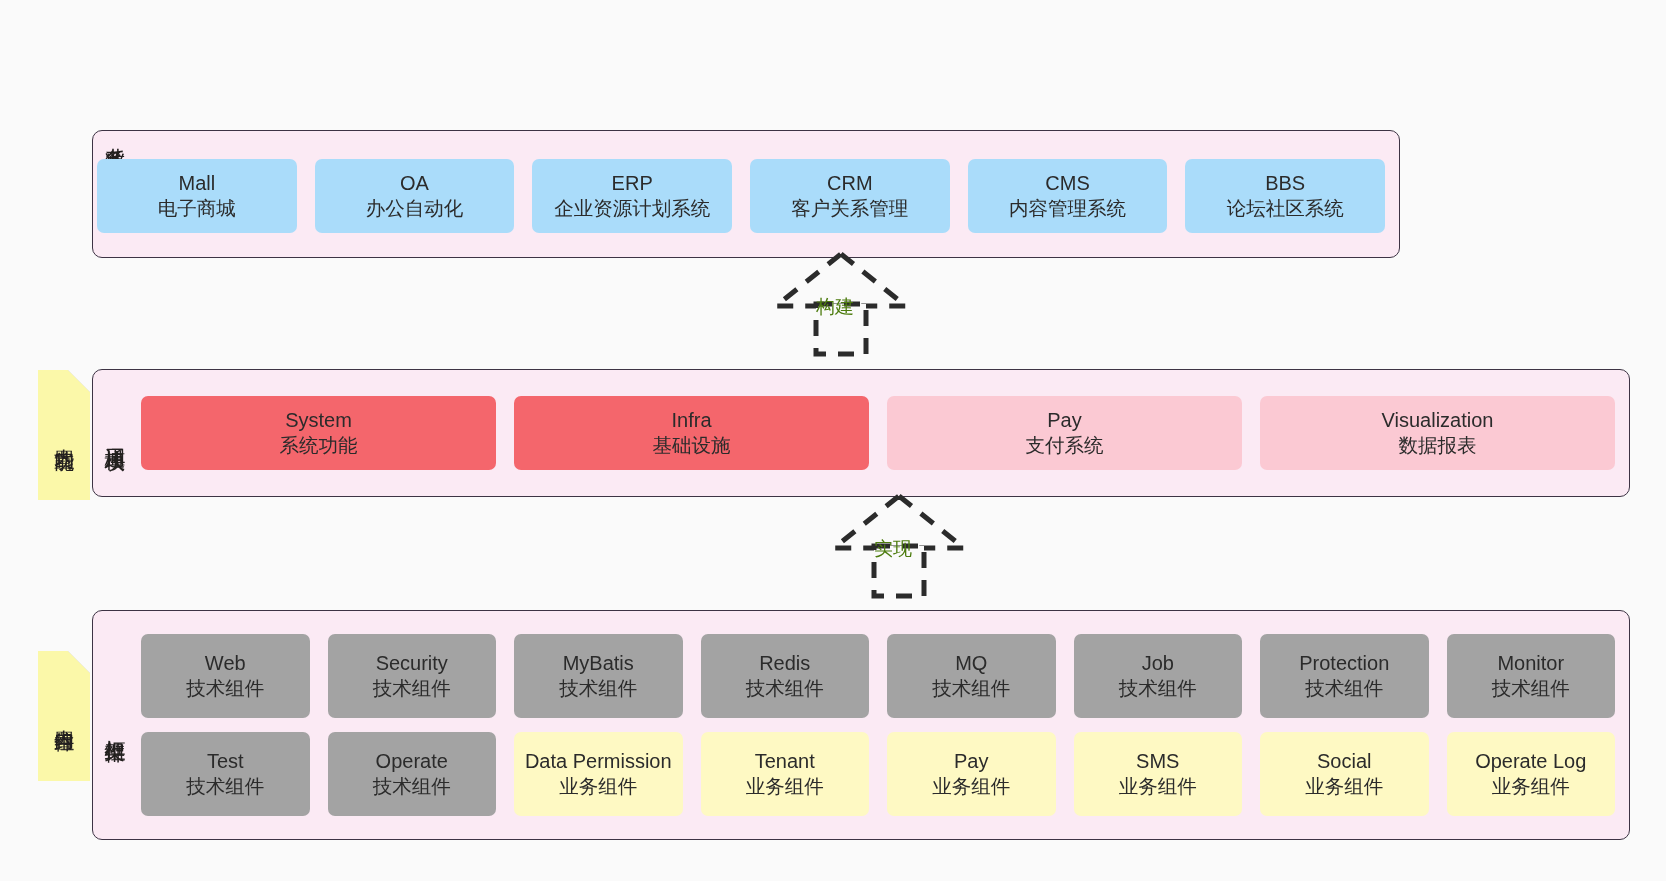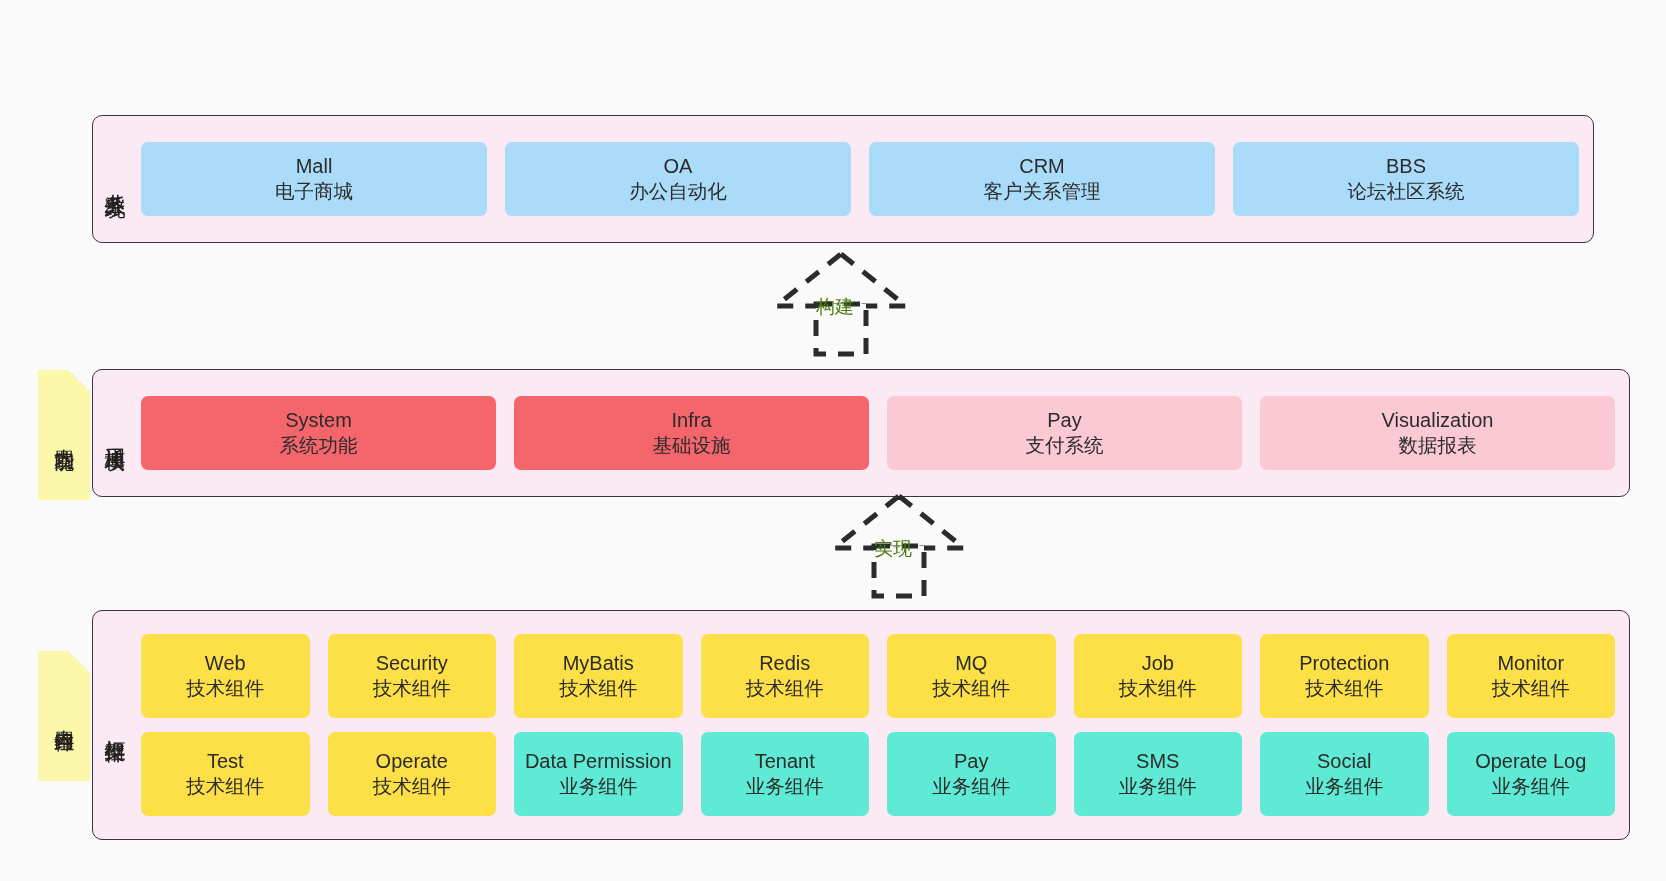--- a/index.html
+++ b/index.html
@@ -64,25 +64,25 @@
     line-height: 1.28;
     color: #2b2b2b;
     padding: 6px 4px;
     user-select: none;
   }
   .cell .sub { font-size: 19.5px; }
 
   .c-blue       { background: #aadcfa; }
   .c-red        { background: #f4666c; }
   .c-pink       { background: #fbc9d3; }
-  .c-green      { background: #fde047; }
-  .c-greenlight { background: #5eead4; }
-
-  
-  #layer-business { left: 92px;  top: 115px; width: 1502px; height: 128px; }
+  .c-green      { background: #a3a3a3; }
+  .c-greenlight { background: #fef9c3; }
+
+  
+  #layer-business { left: 92px;  top: 130px; width: 1308px; height: 128px; flex-direction: column; }
   #layer-modules  { left: 92px;  top: 369px; width: 1538px; height: 128px; }
   #layer-frame    { left: 92px;  top: 610px; width: 1538px; height: 230px; }
   #layer-business .cell, #layer-modules .cell { height: 74px; }
   #layer-frame .cell { height: 84px; }
 
   
   .sticky {
     position: absolute;
     background: #fbf8a9;
     display: flex;
@@ -143,22 +143,30 @@
       <div class="row" id="row-business">
           <div class="cell c-blue">
             <div>Mall</div>
             <div class="sub">电子商城</div>
           </div>
           <div class="cell c-blue">
             <div>OA</div>
             <div class="sub">办公自动化</div>
           </div>
           <div class="cell c-blue">
+            <div>ERP</div>
+            <div class="sub">企业资源计划系统</div>
+          </div>
+          <div class="cell c-blue">
             <div>CRM</div>
             <div class="sub">客户关系管理</div>
+          </div>
+          <div class="cell c-blue">
+            <div>CMS</div>
+            <div class="sub">内容管理系统</div>
           </div>
           <div class="cell c-blue">
             <div>BBS</div>
             <div class="sub">论坛社区系统</div>
           </div>
         </div>
     </div>
   </div>
 
   <div class="arrow" id="arrow-build">

